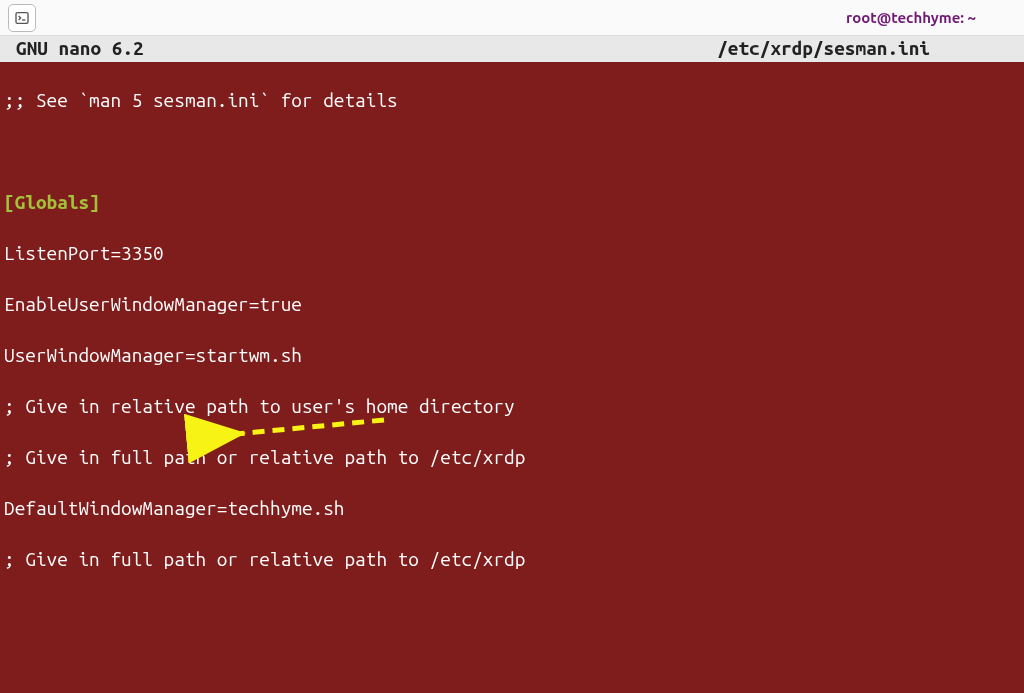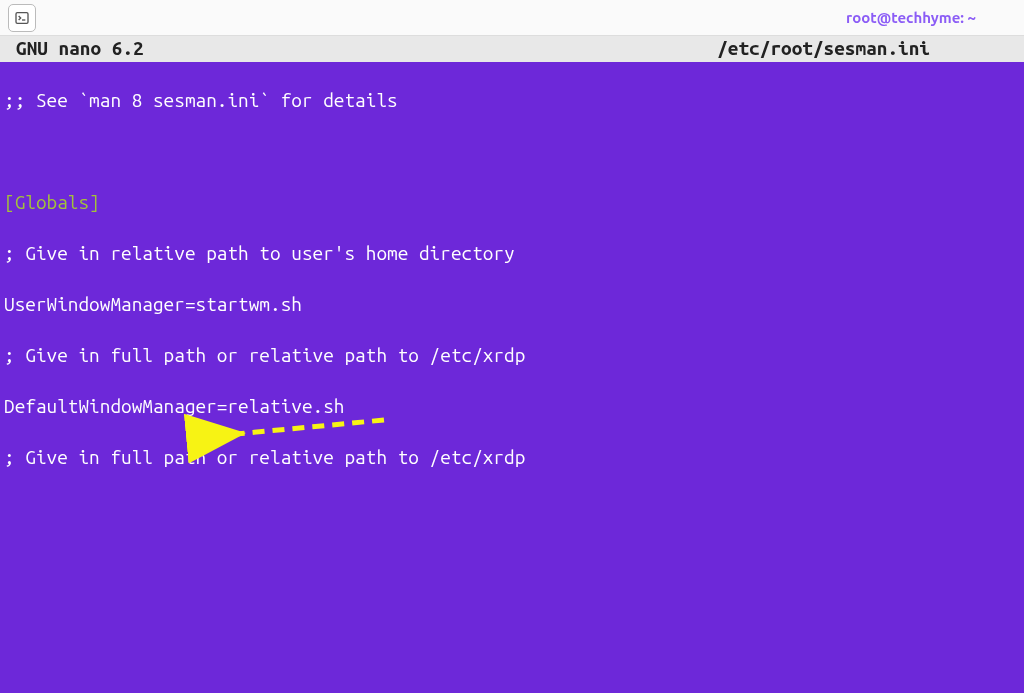--- a/index.html
+++ b/index.html
@@ -33,28 +33,28 @@
       justify-content: center;
       background: #fff;
     }
     .titlebar-icon-box svg {
       width: 16px;
       height: 16px;
     }
     .window-title {
       font-family: Ubuntu, sans-serif;
       font-size: 15px;
-      color: #8b5cf6;
+      color: #701a75;
       font-weight: 600;
       flex: 1;
       text-align: right;
       padding-right: 40px;
     }
     .editor-area {
-      background: #6d28d9;
+      background: #7f1d1d;
       height: calc(693px - 36px);
       position: relative;
       font-size: 19px;
       line-height: 25.5px;
     }
     .nano-header {
       background: #e8e8e8;
       color: #222;
       height: 26px;
       display: flex;
@@ -75,21 +75,21 @@
       padding-left: 4px;
       color: #ffffff;
       white-space: pre;
     }
     .line {
       height: 25.5px;
       display: block;
     }
     .section-header {
       color: #a3c23a;
-      font-weight: normal;
+      font-weight: bold;
     }
     .arrow-annotation {
       position: absolute;
       pointer-events: none;
     }
     .arrow-annotation svg {
       overflow: visible;
     }
   </style>
 </head>
@@ -102,31 +102,33 @@
       <path d="M7 9l3 3-3 3"></path>
       <path d="M12 15h5"></path>
     </svg>
   </div>
   <div class="window-title">root@techhyme: ~</div>
 </div>
 
 <div class="editor-area">
   <div class="nano-header">
     <span class="nano-header-left">GNU nano 6.2</span>
-    <span class="nano-header-right">/etc/root/sesman.ini</span>
+    <span class="nano-header-right">/etc/xrdp/sesman.ini</span>
   </div>
 
   <div class="terminal-content">
-<span class="line">;; See `man 8 sesman.ini` for details</span>
+<span class="line">;; See `man 5 sesman.ini` for details</span>
 <span class="line"></span>
 <span class="line section-header">[Globals]</span>
+<span class="line">ListenPort=3350</span>
+<span class="line">EnableUserWindowManager=true</span>
+<span class="line">UserWindowManager=startwm.sh</span>
 <span class="line">; Give in relative path to user's home directory</span>
-<span class="line">UserWindowManager=startwm.sh</span>
 <span class="line">; Give in full path or relative path to /etc/xrdp</span>
-<span class="line">DefaultWindowManager=relative.sh</span>
+<span class="line">DefaultWindowManager=techhyme.sh</span>
 <span class="line">; Give in full path or relative path to /etc/xrdp</span>
 
 
 
 
 
 
 
 
 

